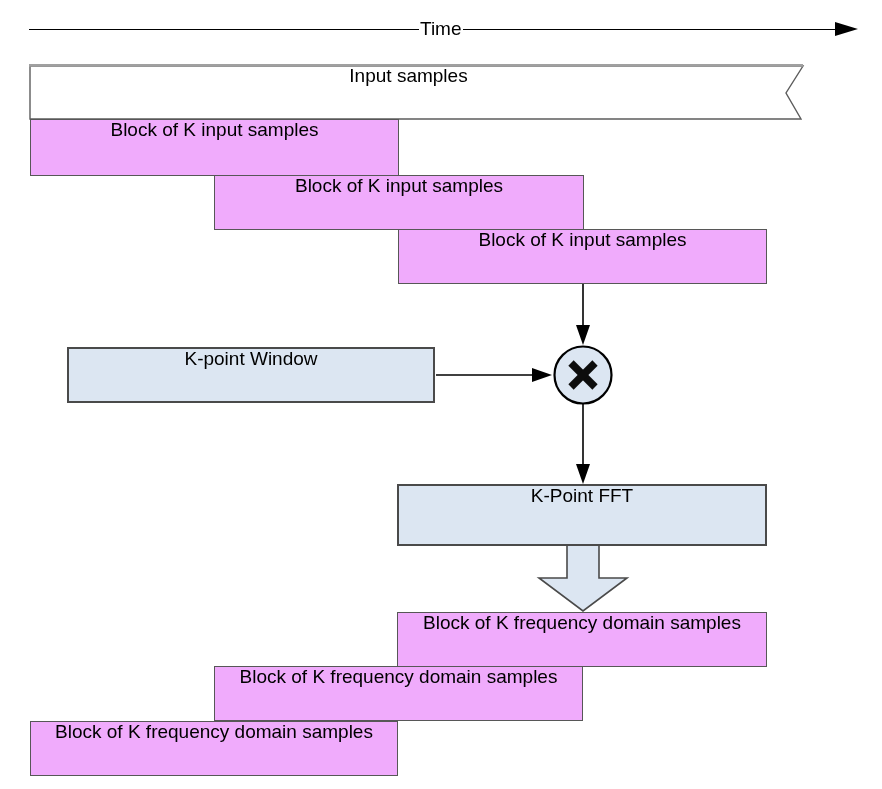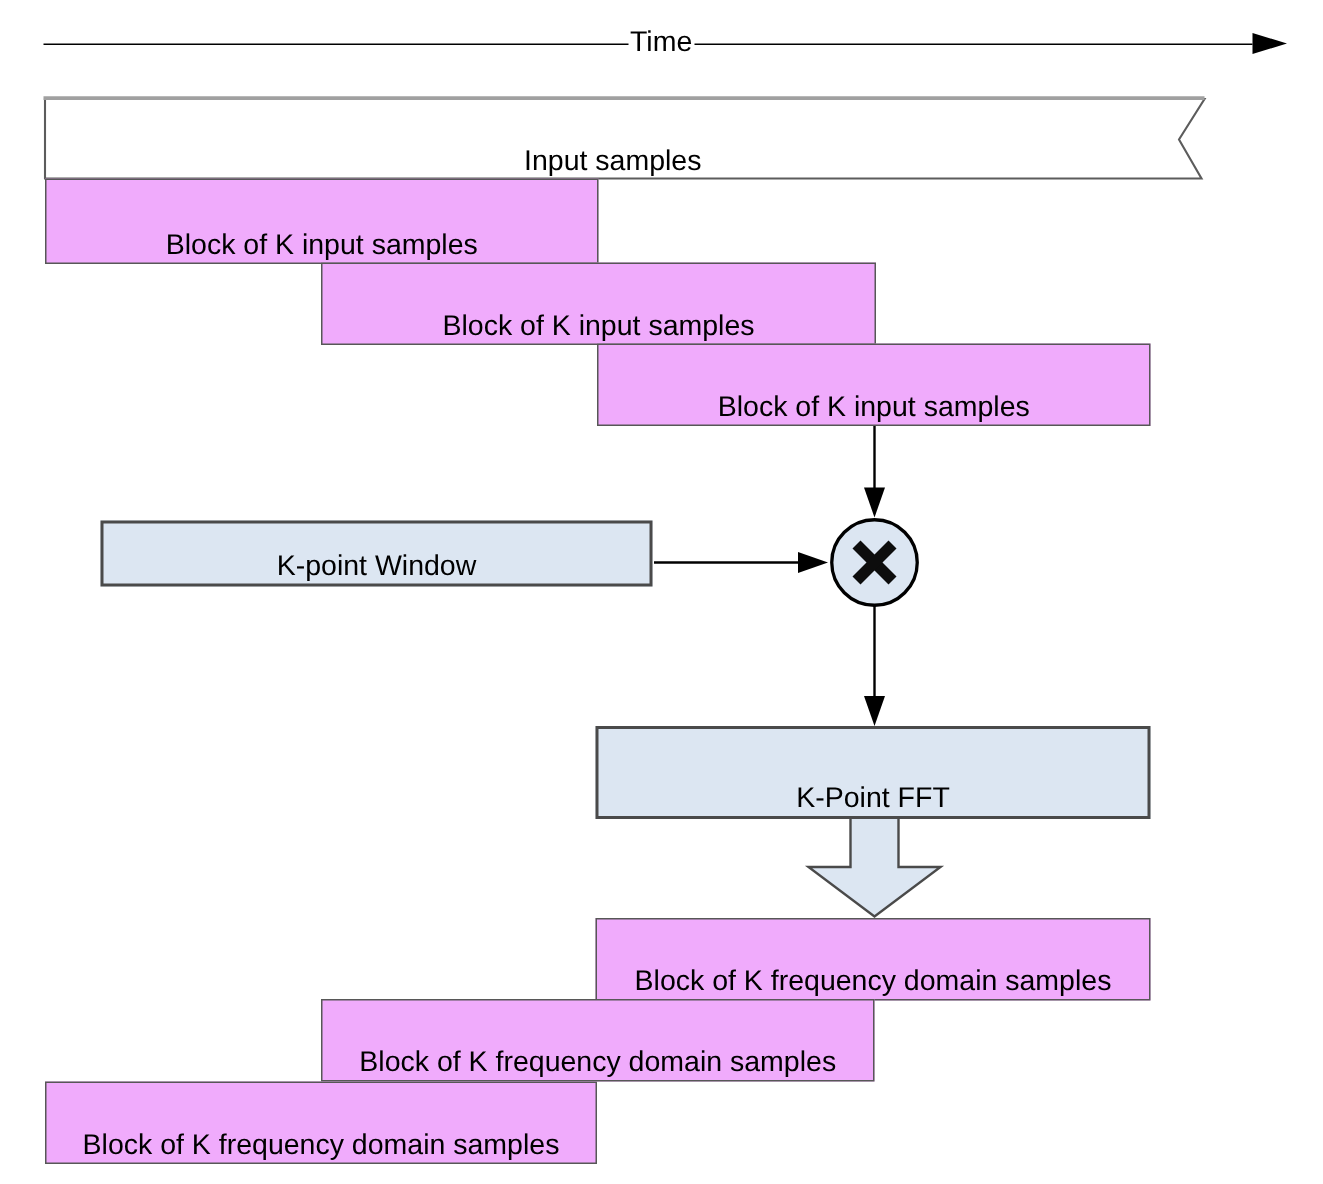--- a/index.html
+++ b/index.html
@@ -14,21 +14,21 @@
   }
   .layer {
     position: absolute;
     left: 0; top: 0;
     width: 882px; height: 789px;
   }
   .box {
     position: absolute;
     box-sizing: border-box;
     display: flex;
-    align-items: flex-end;
+    align-items: flex-start;
     justify-content: center;
     text-align: center;
     font-size: 19px;
     line-height: 1.1;
     background: #ffffff;
     border: 1.4px solid #575757;
   }
   .box.plain { background: #f0abfc; }
   .box.process {
     background: #dce6f2;
@@ -36,21 +36,21 @@
   }
   .box.no-border {
     border: none;
     background: transparent;
   }
   
   .input-samples-label { left: 30px;  top: 66px;  width: 757px; height: 53px; }
   .in-block-1  { left: 30px;  top: 119px; width: 369px; height: 57px; }
   .in-block-2  { left: 214px; top: 175px; width: 370px; height: 55px; }
   .in-block-3  { left: 398px; top: 229px; width: 369px; height: 55px; }
-  .window-box  { left: 67px;  top: 347px; width: 368px; height: 44px; }
+  .window-box  { left: 67px;  top: 347px; width: 368px; height: 56px; }
   .fft-box     { left: 397px; top: 484px; width: 370px; height: 62px; }
   .out-block-1 { left: 397px; top: 612px; width: 370px; height: 55px; }
   .out-block-2 { left: 214px; top: 666px; width: 369px; height: 55px; }
   .out-block-3 { left: 30px;  top: 721px; width: 368px; height: 55px; }
 
   
   .time-axis {
     position: absolute;
     left: 29px; top: 17px;
     width: 829px; height: 24px;

